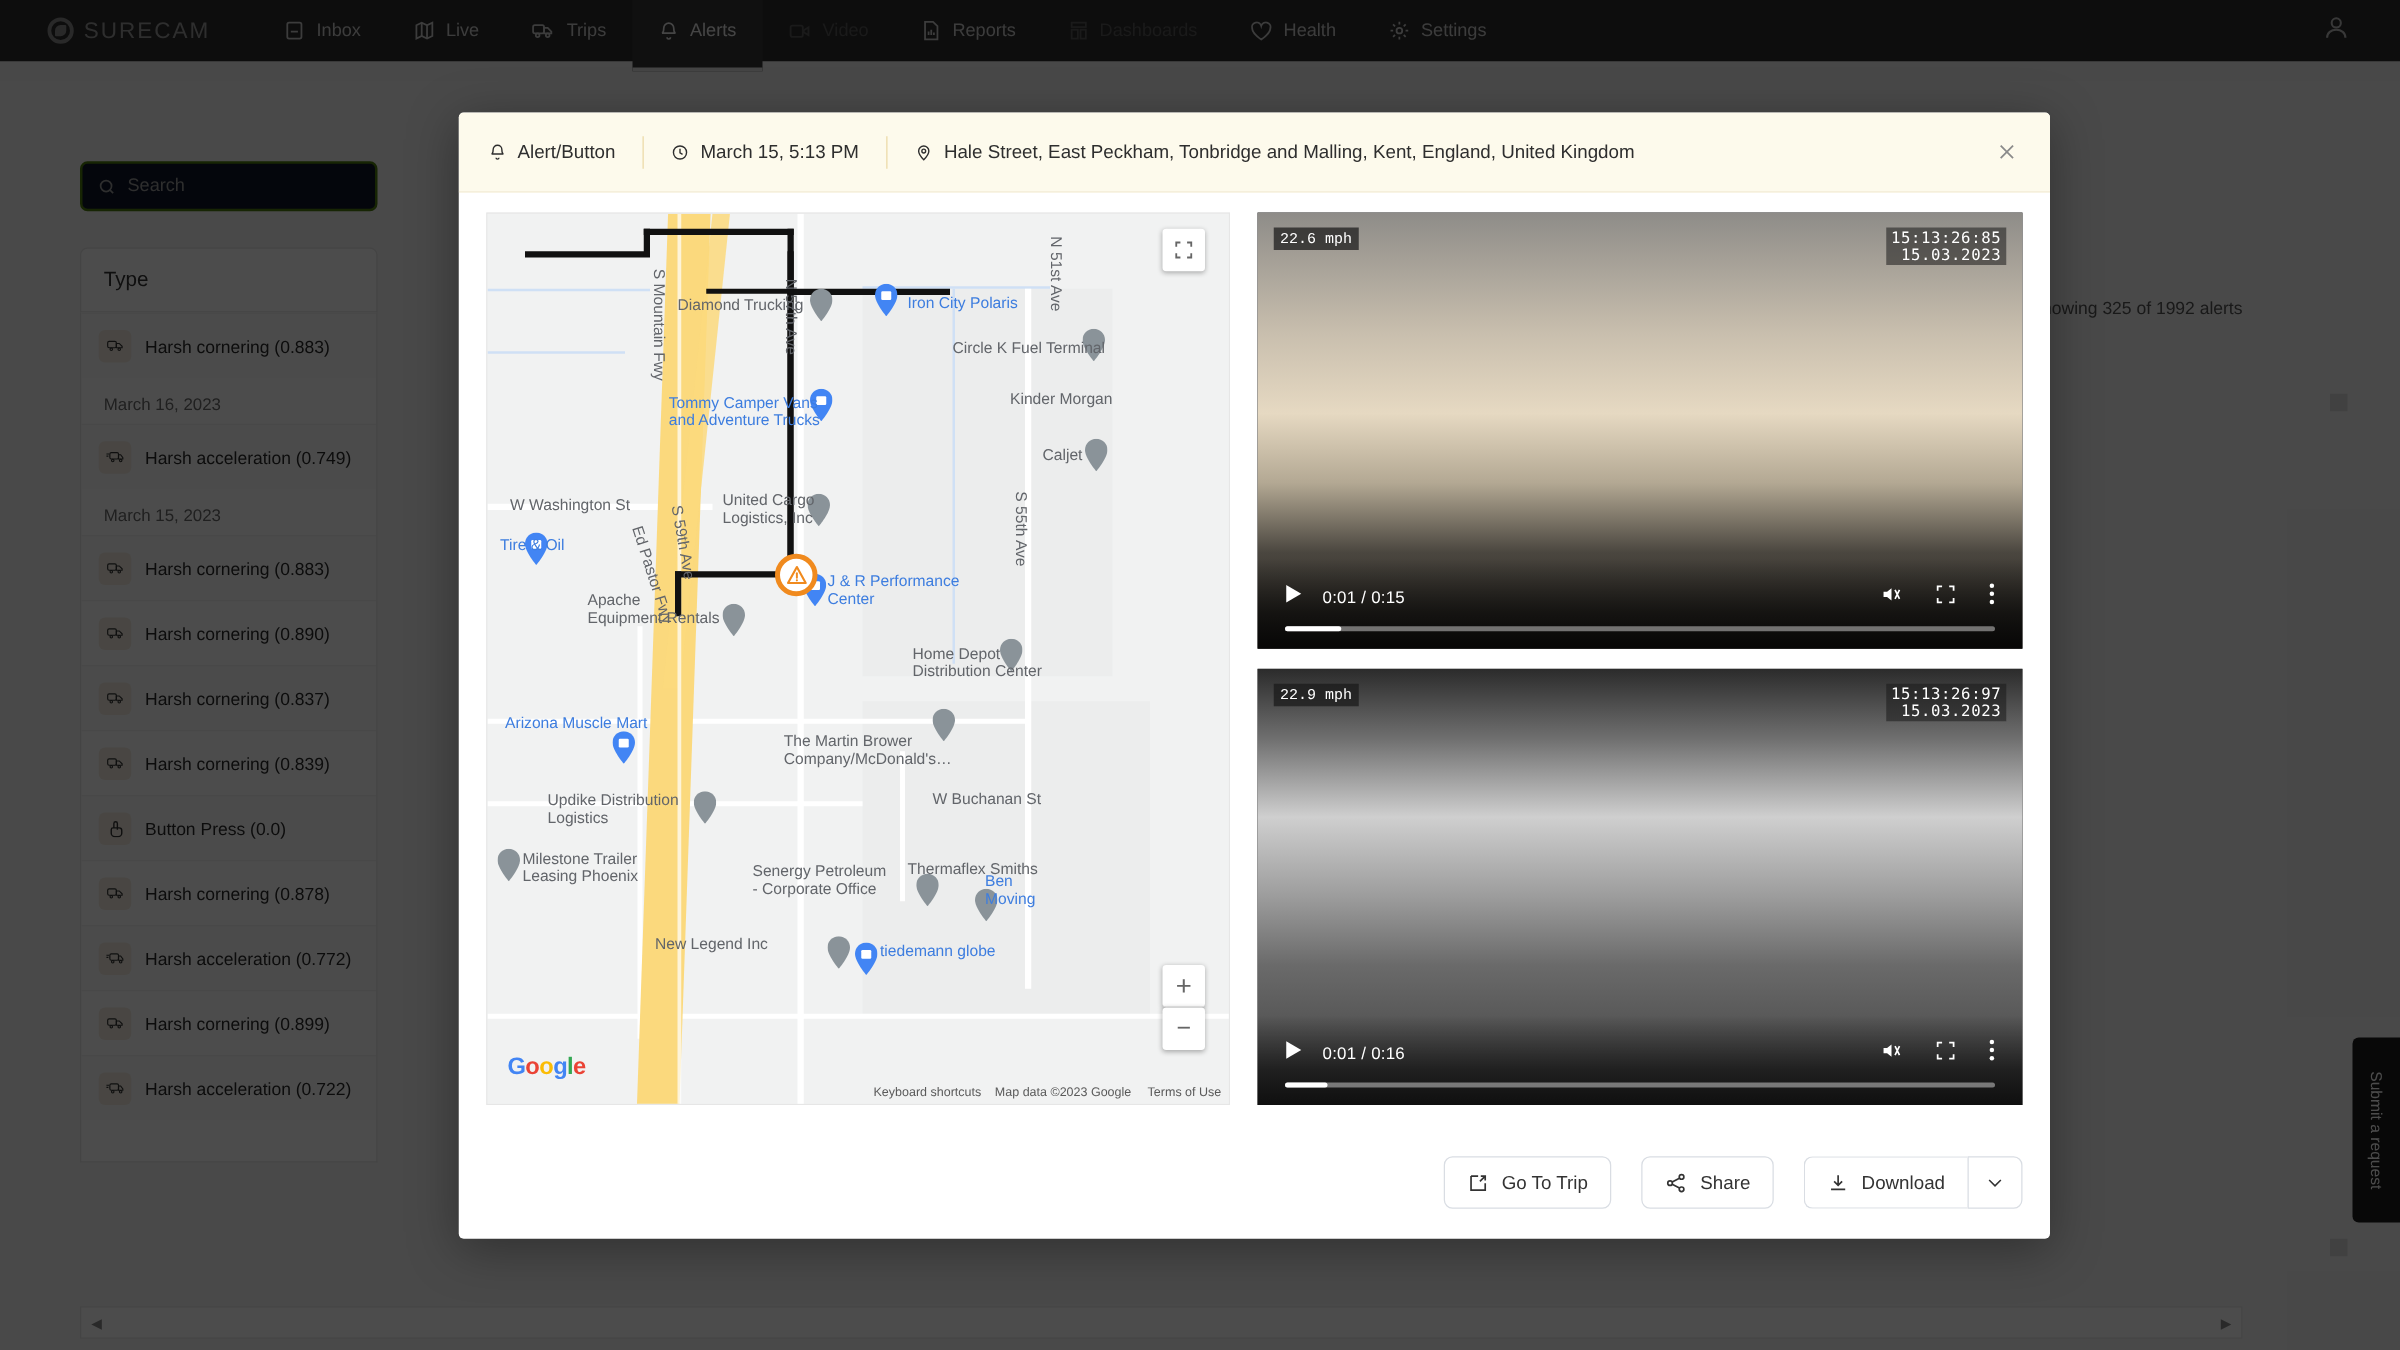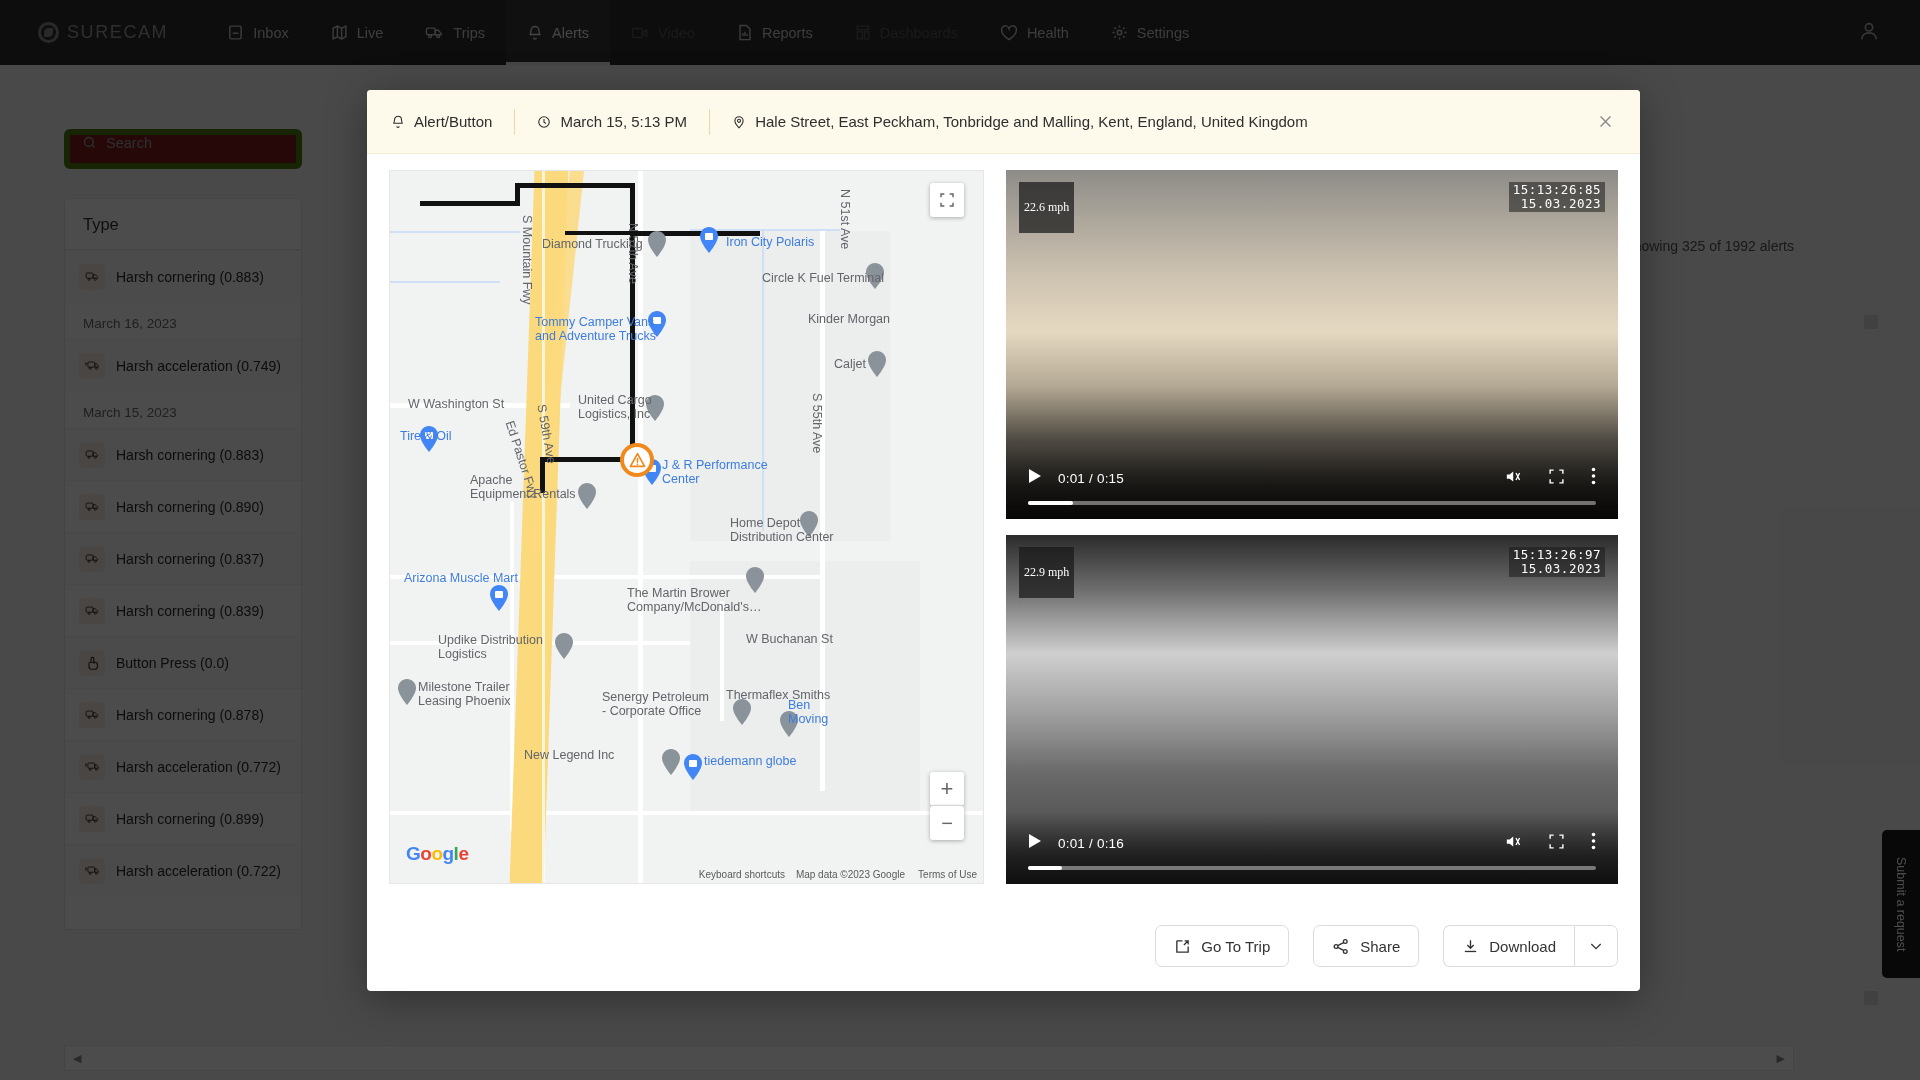--- a/index.html
+++ b/index.html
@@ -5,21 +5,21 @@
   * { box-sizing: border-box; margin: 0; padding: 0; }
   html, body {
     width: 1920px; height: 1080px;
     overflow: hidden;
     font-family: "Liberation Sans", sans-serif;
     background: #f2f2f2;
   }
 
   
   .topnav {
-    position: absolute; left: 0; top: 0; width: 1920px; height: 65px;
+    position: absolute; left: 0; top: 0; width: 1920px; height: 49px;
     background: #2d2d2d;
     display: flex; align-items: center;
     z-index: 5;
   }
   .brand { display: flex; align-items: center; gap: 8px; margin-left: 38px; }
   .brand-mark {
     width: 21px; height: 21px; border-radius: 50%;
     border: 3px solid #8a8a8a;
     position: relative; flex: none;
   }
@@ -43,22 +43,22 @@
     content:""; position:absolute; left:0; right:0; bottom:0; height:3px; background:#e8e8e8;
   }
   .navitem svg { display:block; }
   .nav-right { margin-left: auto; margin-right: 40px; color:#bdbdbd; }
 
   
   .page { position:absolute; left:0; top:65px; width:1920px; height:1015px; background:#f3f3f3; }
 
   .search-box {
     position:absolute; left:64px; top:64px; width:238px; height:40px;
-    background:#7f1d1d; border:6px solid #4d7c0f; border-radius:6px;
-    display:flex; gap:9px; padding:0 12px;
+    background:#0f172a; border:2px solid #4d7c0f; border-radius:6px;
+    display:flex; align-items:center; gap:9px; padding:0 12px;
     color:#9a9a9a; font-size:14.5px;
   }
   .type-card {
     position:absolute; left:64px; top:133px; width:238px; height:52px;
     background:#fff; border:1px solid #e3e3e3; border-top-left-radius:6px; border-top-right-radius:6px;
     display:flex; align-items:center; padding:0 18px;
     font-size:16.5px; color:#333; font-weight:400;
   }
   .alert-list {
     position:absolute; left:64px; top:185px; width:238px; height:680px;
@@ -175,21 +175,21 @@
       linear-gradient(180deg,#8e8c88 0%, #c9bfae 28%, #e6d9c2 46%, #b3a893 62%, #4a463f 78%, #1d1b18 100%);
   }
   .vid2-bg {
     position:absolute; inset:0;
     background:
       linear-gradient(180deg,#2b2b2b 0%, #6f6f6f 16%, #cfcfcf 34%, #9d9d9d 52%, #6a6a6a 68%, #3c3c3c 100%);
   }
   .vid-speed {
     position:absolute; left:13px; top:12px;
     background:rgba(25,25,25,.72); color:#fff;
-    font-family:Liberation Serif, serif; font-size:12px; padding:18px 5px;
+    font-family:Liberation Mono, monospace; font-size:12px; padding:2px 5px;
   }
   .vid-stamp {
     position:absolute; right:13px; top:12px;
     background:rgba(25,25,25,.55); color:#fff;
     font-family:"DejaVu Sans Mono", monospace; font-size:12.5px; line-height:1.12;
     padding:1px 4px; text-align:right; letter-spacing:.5px;
   }
   .vid-controls {
     position:absolute; left:0; right:0; bottom:0; height:72px;
     display:flex; flex-direction:column; justify-content:flex-end;

